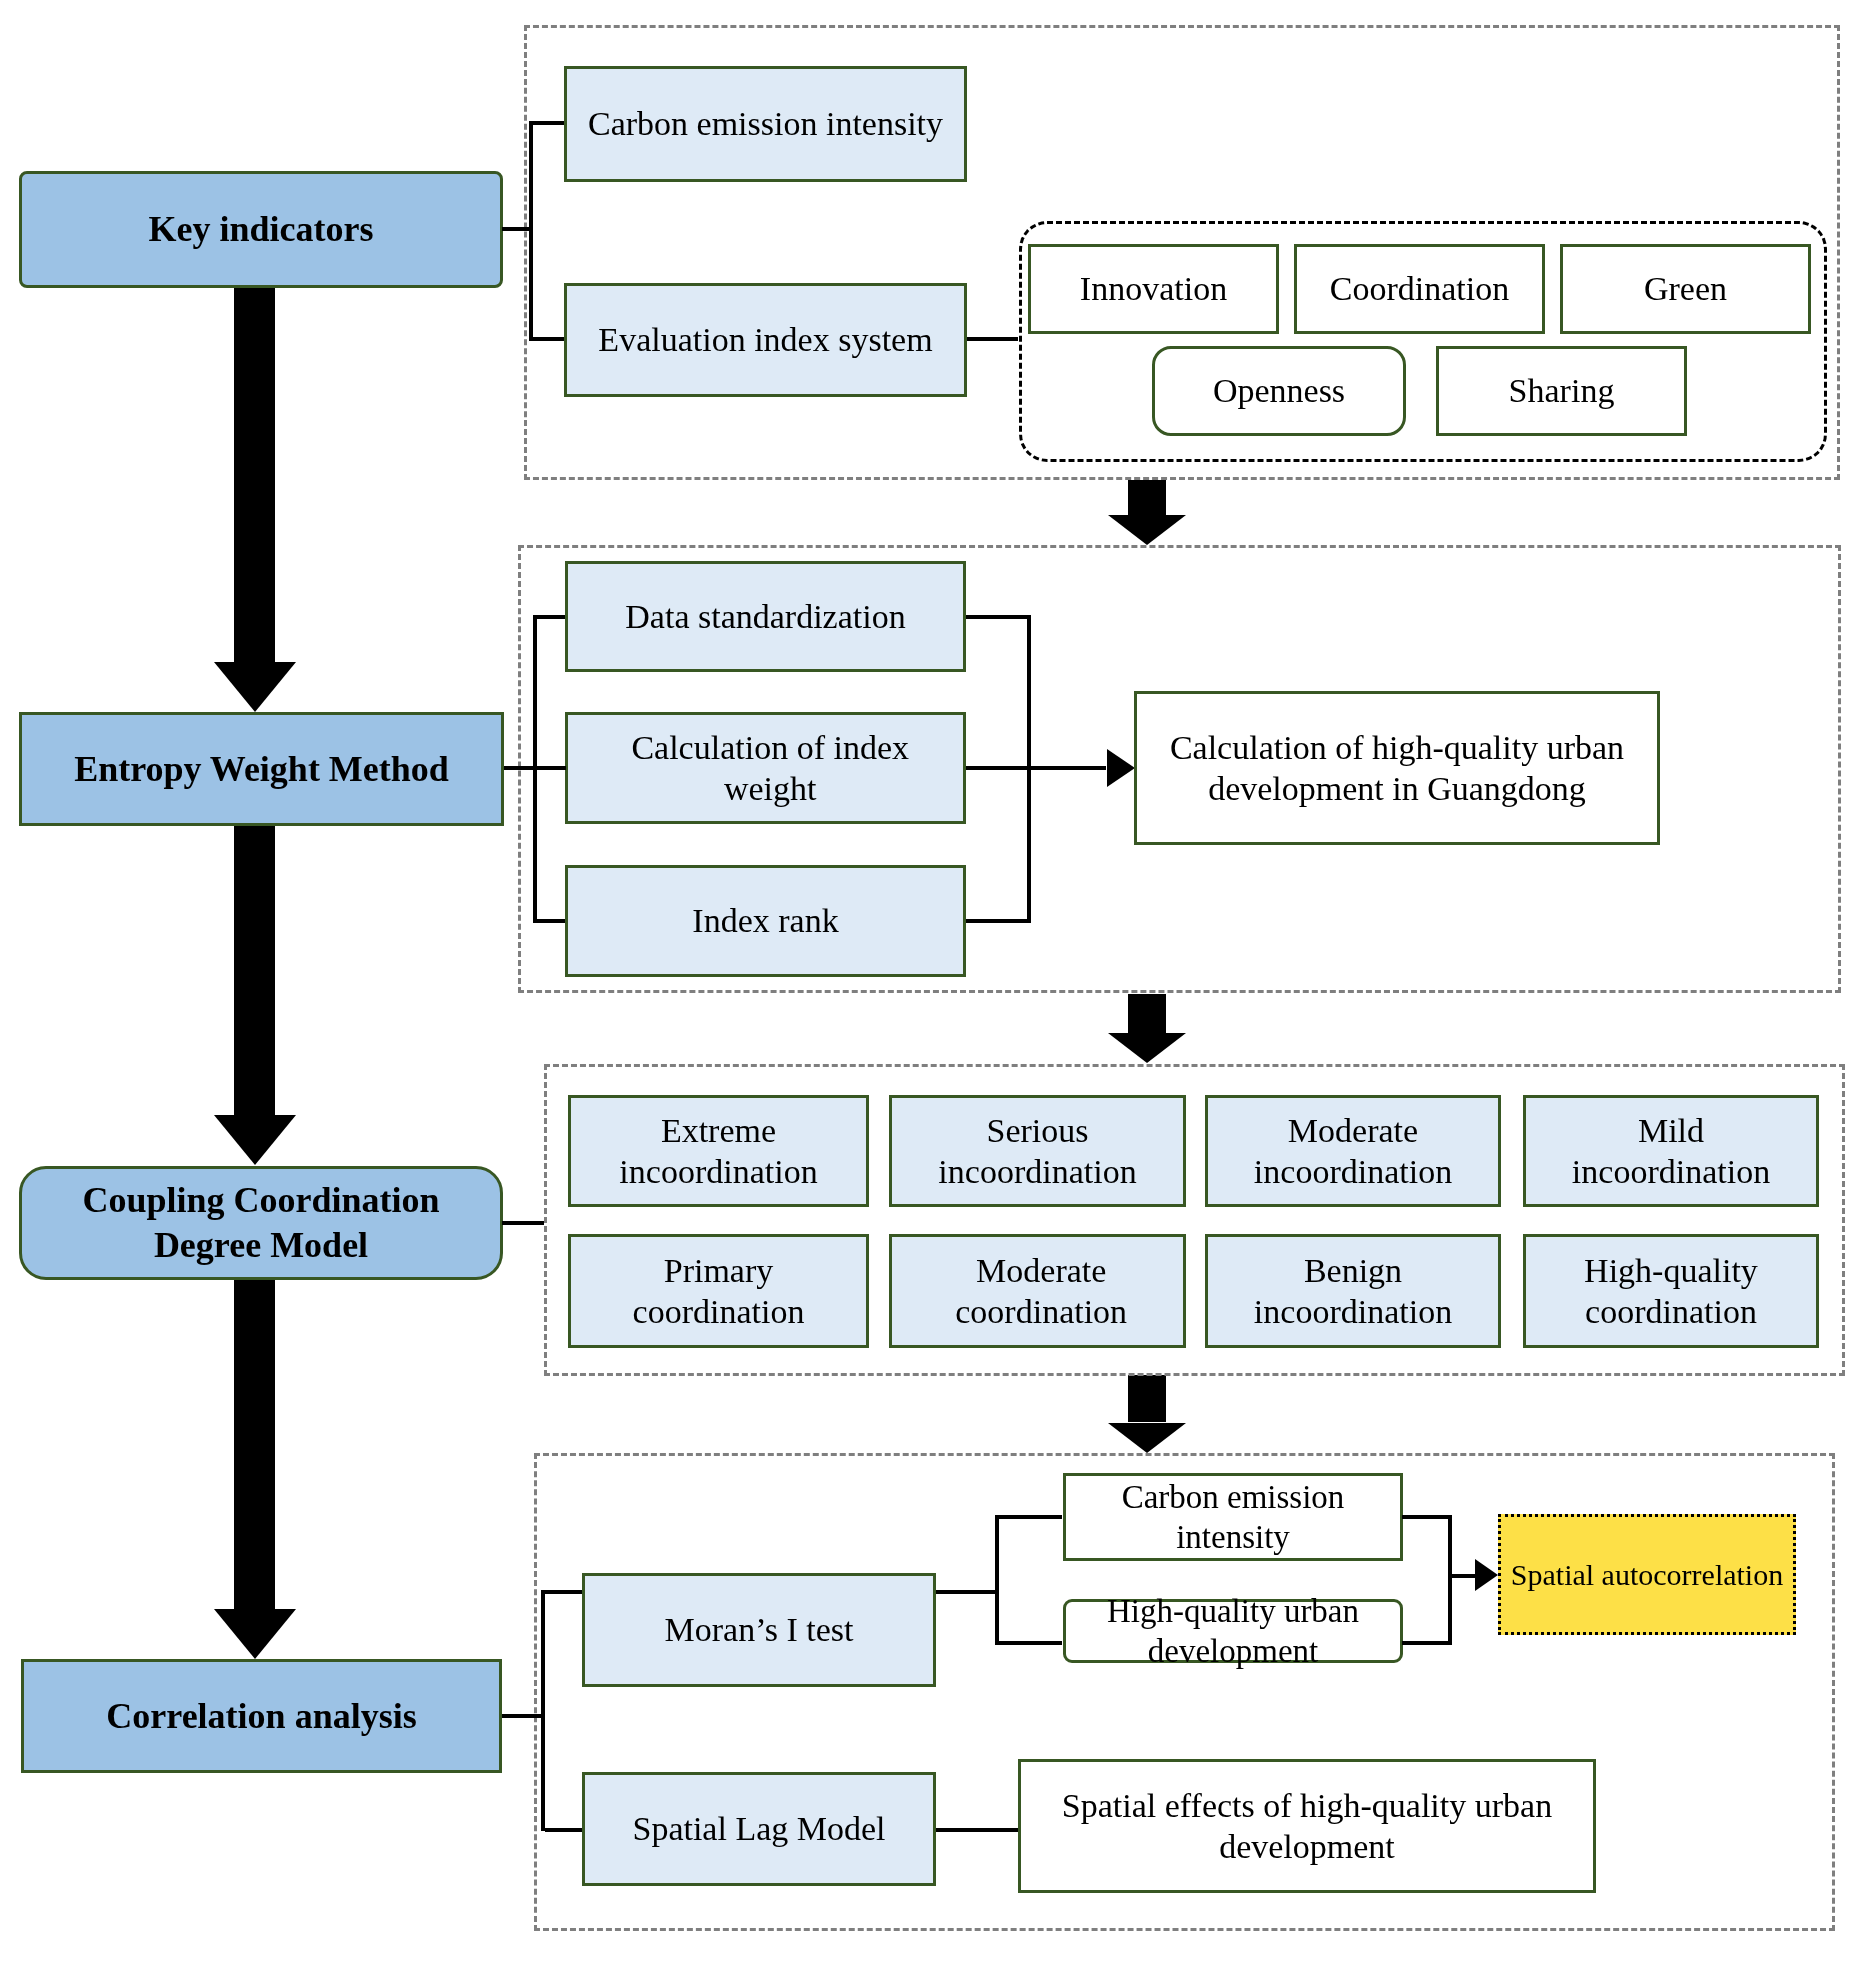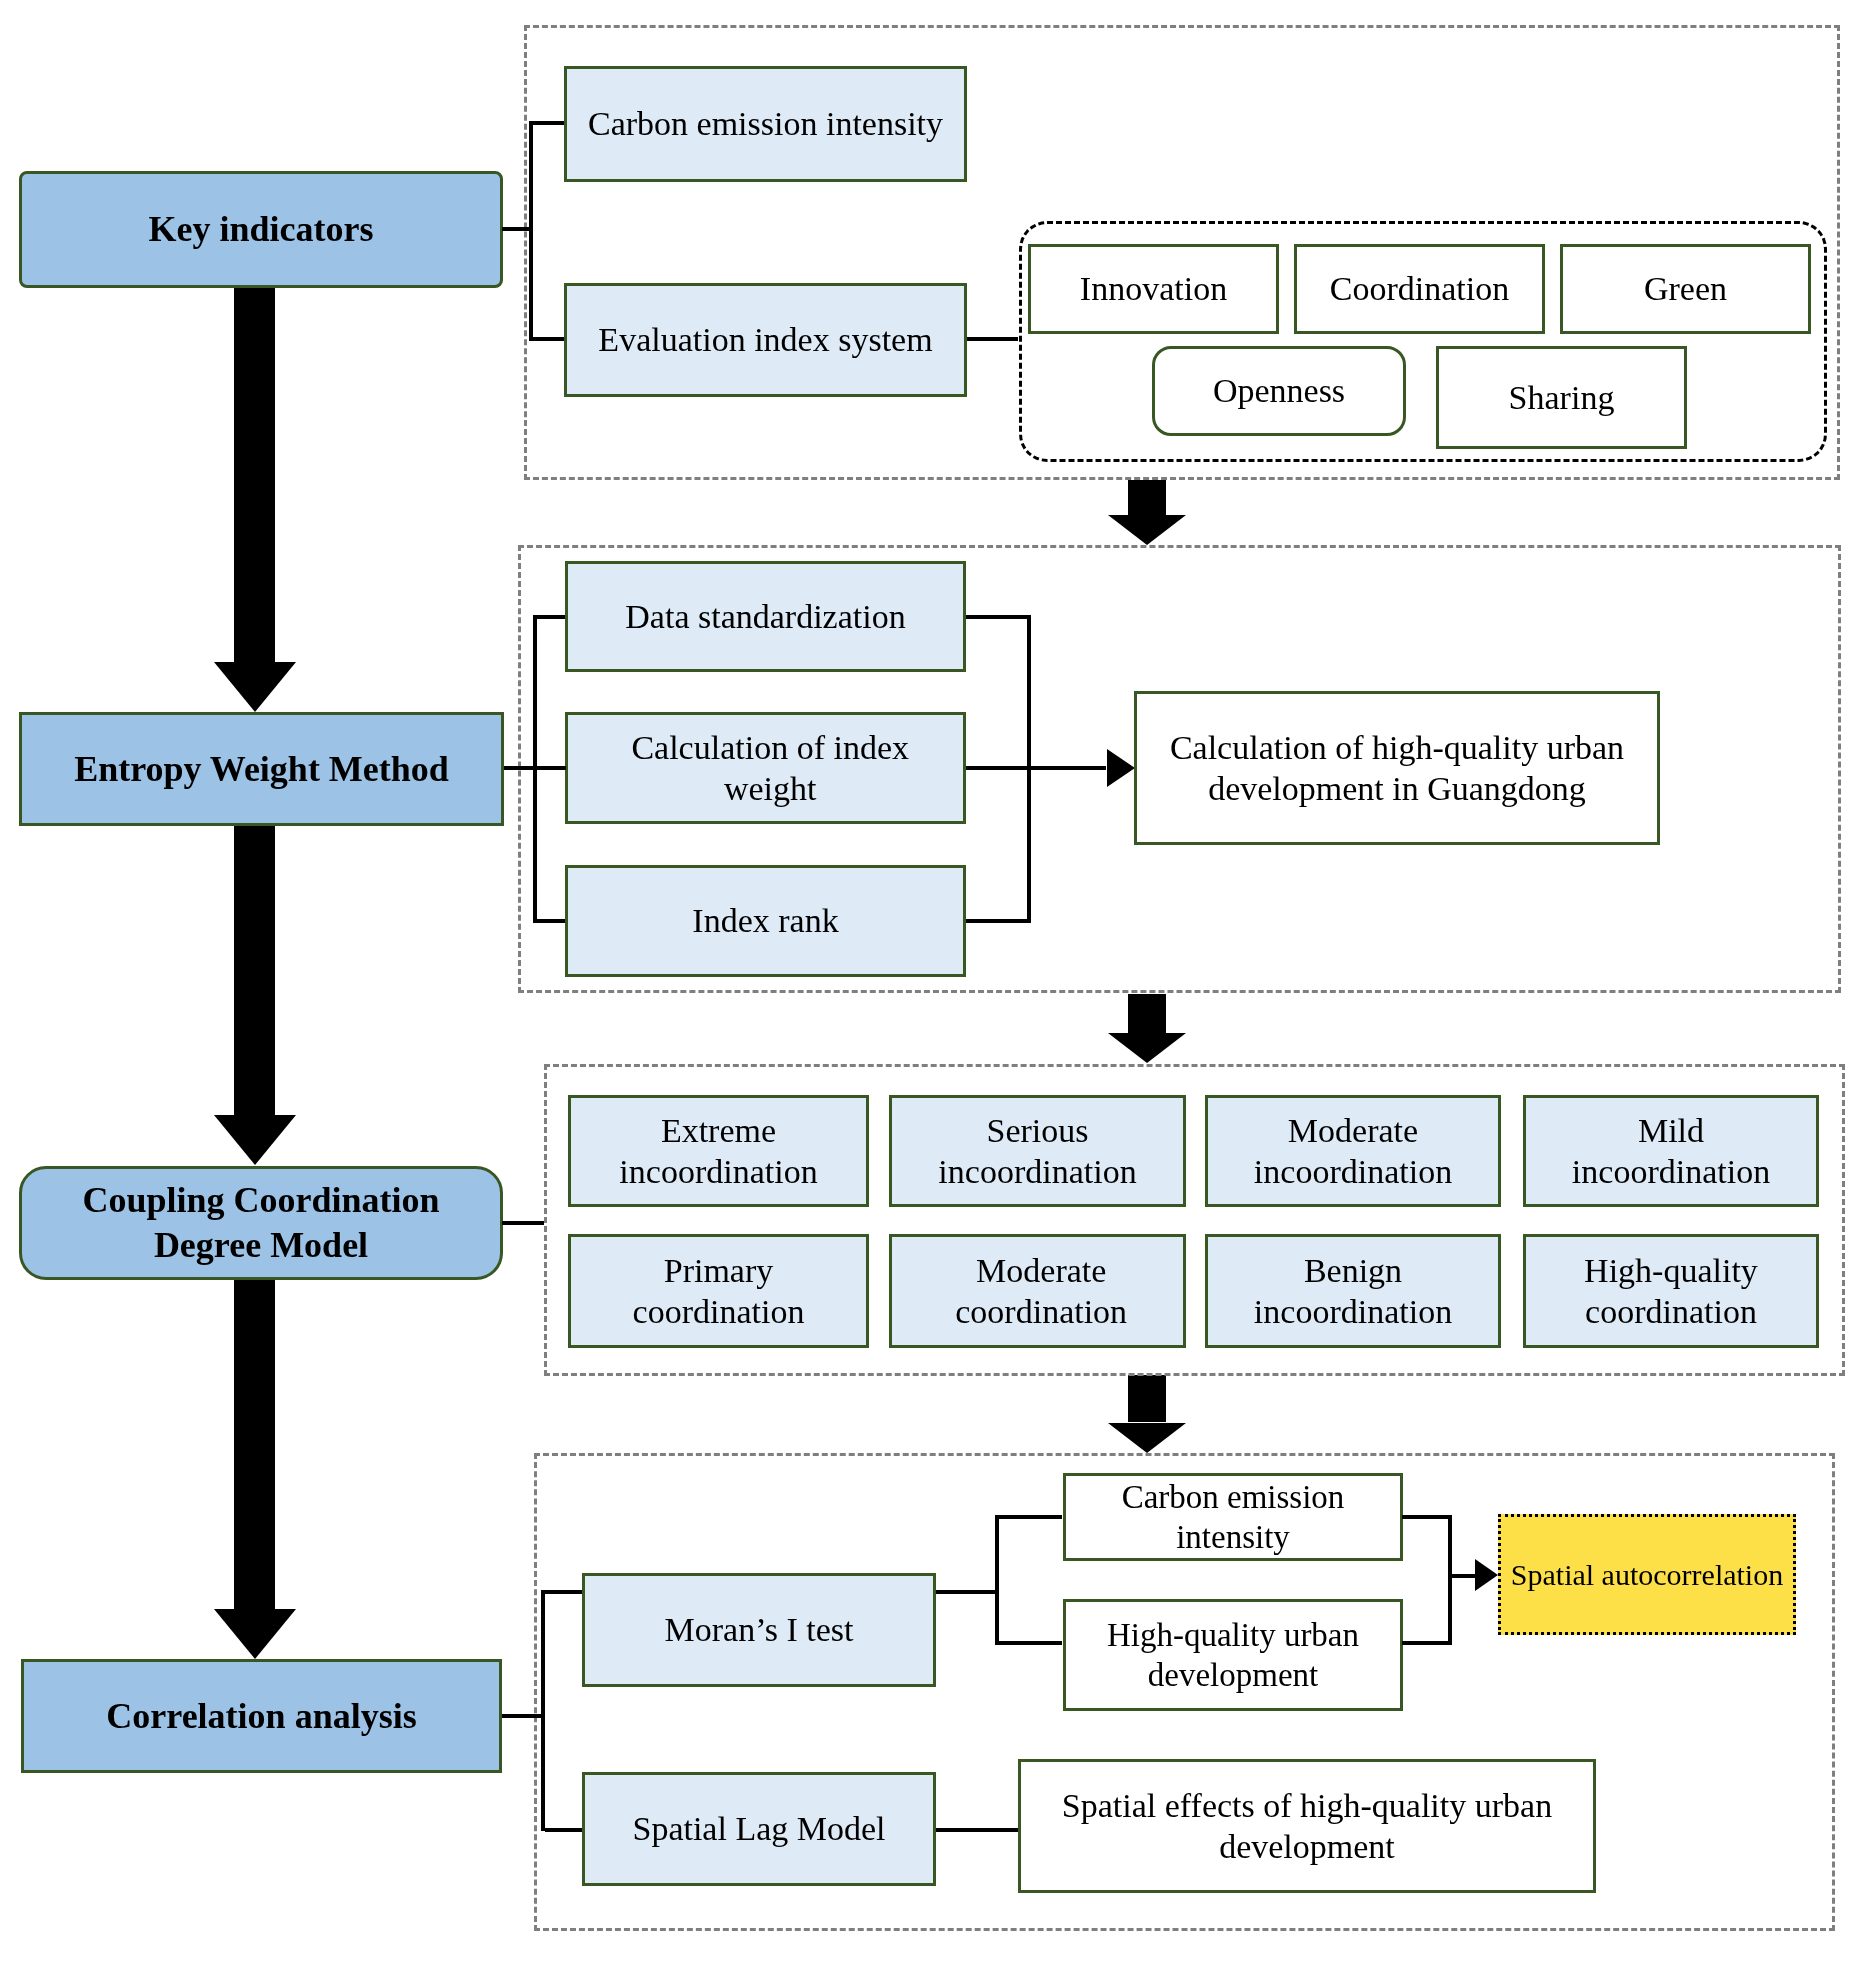--- a/index.html
+++ b/index.html
@@ -149,21 +149,21 @@
   <div class="vline" style="left:529px;top:121px;height:220px;"></div>
   <div class="hline" style="left:533px;top:121px;width:31px;"></div>
   <div class="hline" style="left:533px;top:337px;width:31px;"></div>
   <div class="hline" style="left:967px;top:337px;width:51px;"></div>
 
   <div class="dimensions" style="left:1019px;top:221px;width:808px;height:241px;"></div>
   <div class="box white" style="left:1028px;top:244px;width:251px;height:90px;">Innovation</div>
   <div class="box white" style="left:1294px;top:244px;width:251px;height:90px;">Coordination</div>
   <div class="box white" style="left:1560px;top:244px;width:251px;height:90px;">Green</div>
   <div class="box white" style="left:1152px;top:346px;width:254px;height:90px;border-radius:19px;">Openness</div>
-  <div class="box white" style="left:1436px;top:346px;width:251px;height:103px;">Sharing</div>
+  <div class="box white" style="left:1436px;top:346px;width:251px;height:90px;">Sharing</div>
 
   <div class="box light" style="left:565px;top:561px;width:401px;height:111px;">Data standardization</div>
   <div class="box light" style="left:565px;top:712px;width:401px;height:112px;padding-left:22px;">Calculation of index weight</div>
   <div class="box light" style="left:565px;top:865px;width:401px;height:112px;">Index rank</div>
 
   <div class="hline" style="left:504px;top:766px;width:62px;"></div>
   <div class="vline" style="left:533px;top:615px;height:308px;"></div>
   <div class="hline" style="left:537px;top:615px;width:28px;"></div>
   <div class="hline" style="left:537px;top:919px;width:28px;"></div>
 
@@ -191,21 +191,21 @@
 
   <div class="box light" style="left:582px;top:1535px;width:354px;height:114px;margin-top:38px;">Moran’s I test</div>
   <div class="box light" style="left:582px;top:1772px;width:354px;height:114px;">Spatial Lag Model</div>
 
   <div class="hline" style="left:502px;top:1714px;width:43px;"></div>
   <div class="vline" style="left:541px;top:1590px;height:241px;"></div>
   <div class="hline" style="left:545px;top:1590px;width:37px;"></div>
   <div class="hline" style="left:545px;top:1828px;width:37px;"></div>
 
   <div class="box white small-note" style="left:1063px;top:1473px;width:340px;height:88px;">Carbon emission intensity</div>
-  <div class="box white small-note" style="left:1063px;top:1599px;width:340px;height:112px;">High-quality urban development</div>
+  <div class="box white small-note" style="left:1063px;top:1599px;width:340px;height:64px;border-radius:9px;">High-quality urban development</div>
 
   <div class="hline" style="left:936px;top:1590px;width:62px;"></div>
   <div class="vline" style="left:995px;top:1515px;height:130px;"></div>
   <div class="hline" style="left:999px;top:1515px;width:63px;"></div>
   <div class="hline" style="left:999px;top:1641px;width:63px;"></div>
 
   <div class="hline" style="left:1402px;top:1515px;width:50px;"></div>
   <div class="hline" style="left:1402px;top:1641px;width:50px;"></div>
   <div class="vline" style="left:1448px;top:1515px;height:130px;"></div>
   <div>

